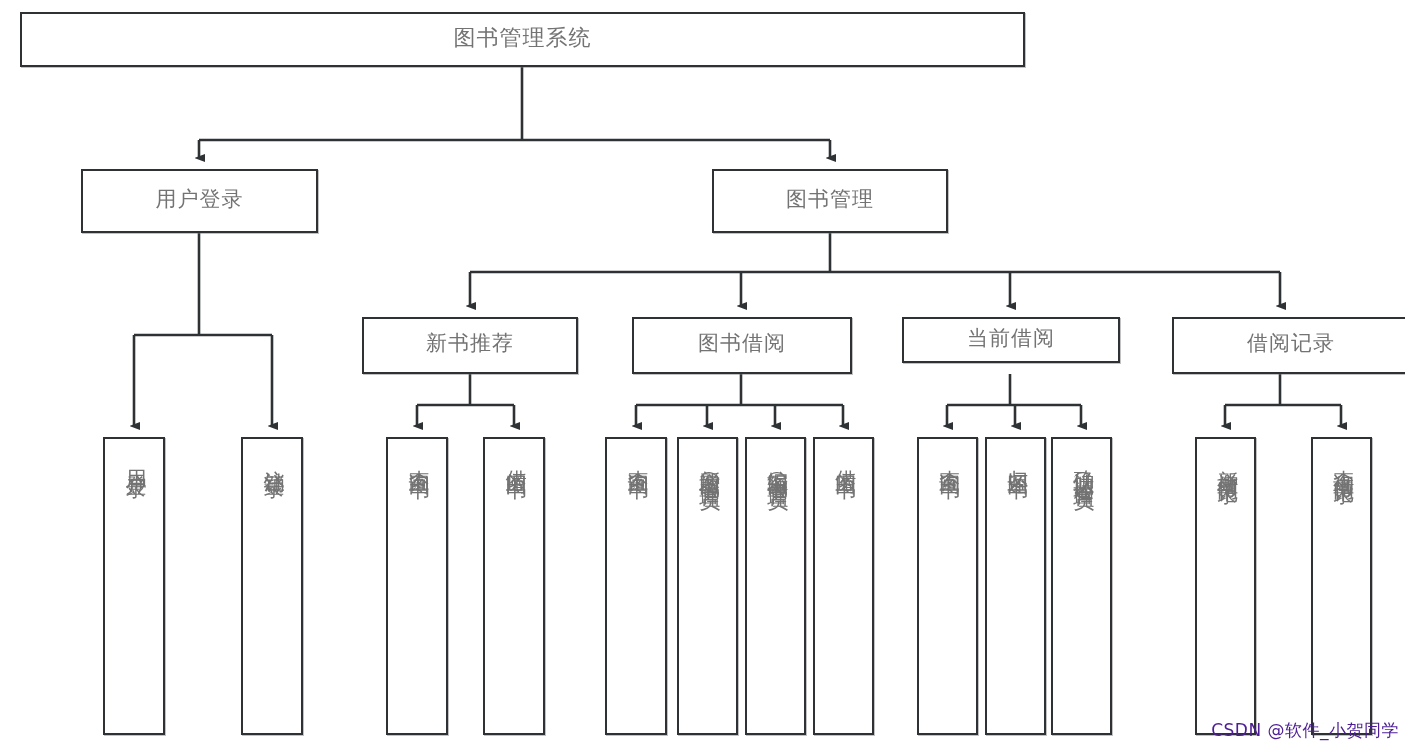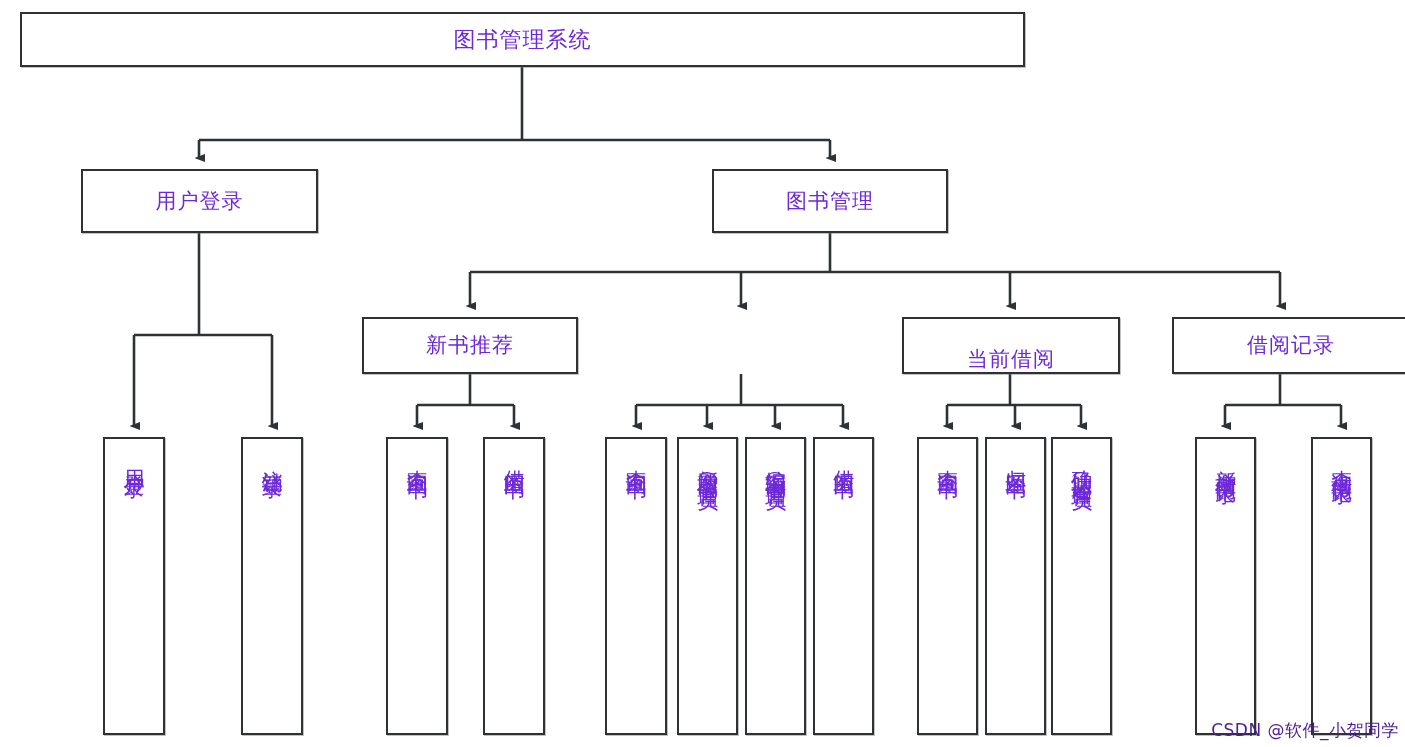--- a/index.html
+++ b/index.html
@@ -28,23 +28,24 @@
     border:2.5px solid #2f3235;
     display:flex;
     align-items:center;
     justify-content:center;
     box-shadow:1px 1px 0 rgba(120,120,120,0.45);
   }
   .node .label{
     font-size:21px;
     line-height:1.25;
     letter-spacing:1px;
-    color:#6d28d9;
+    color:#737373;
     white-space:nowrap;
     text-align:center;
+    font-family:Liberation Mono, monospace;
   }
   .node.root .label{font-size:22px;}
   .node.leaf{
     align-items:flex-start;
     justify-content:center;
     padding-top:14px;
   }
   .node.leaf .label{
     writing-mode:vertical-rl;
     text-orientation:upright;
@@ -125,21 +126,24 @@
   <div class="node" style="left:81px; top:169px; width:237px; height:64px;">
     <span class="label">用户登录</span>
   </div>
   <div class="node" style="left:712px; top:169px; width:236px; height:64px;">
     <span class="label">图书管理</span>
   </div>
 
   <div class="node" style="left:362px; top:317px; width:216px; height:57px;">
     <span class="label">新书推荐</span>
   </div>
-  <div class="node" style="left:902px; top:317px; width:218px; height:57px;align-items:flex-end;">
+  <div class="node" style="left:632px; top:317px; width:220px; height:57px;">
+    <span class="label">图书借阅</span>
+  </div>
+  <div class="node" style="left:902px; top:317px; width:218px; height:46px;">
     <span class="label">当前借阅</span>
   </div>
   <div class="node" style="left:1172px; top:317px; width:238px; height:57px;">
     <span class="label">借阅记录</span>
   </div>
 
   <div class="node leaf" style="left:103px; top:437px; width:62px; height:298px;">
     <span class="label">用户登录</span>
   </div>
   <div class="node leaf" style="left:241px; top:437px; width:62px; height:298px;">

